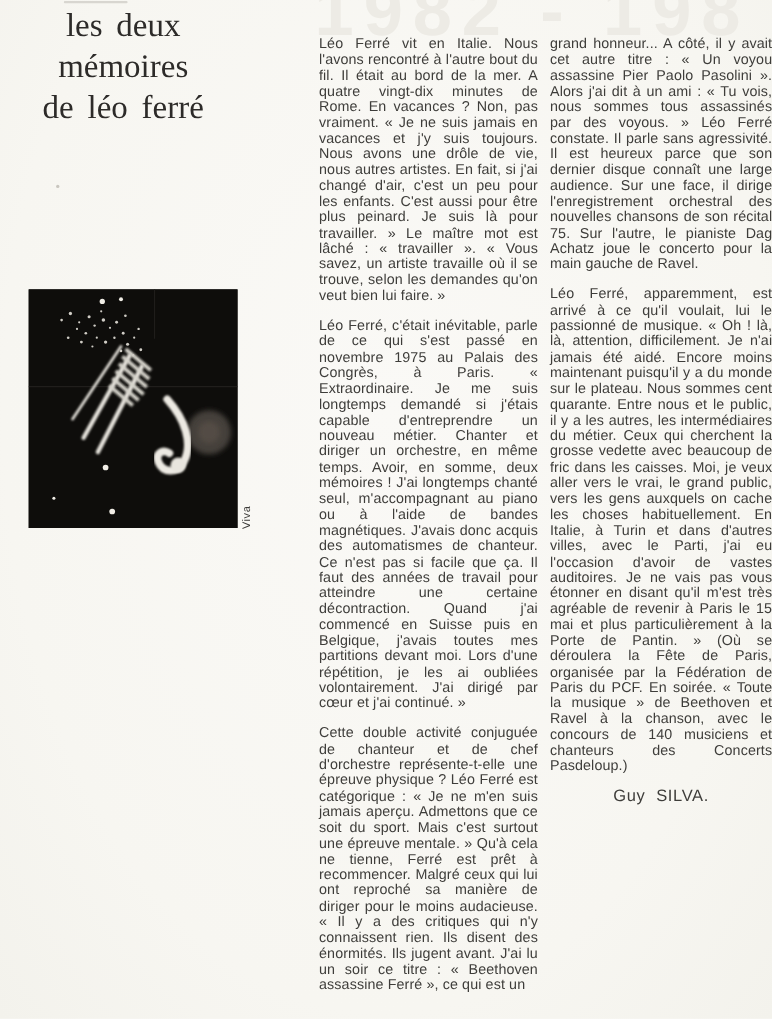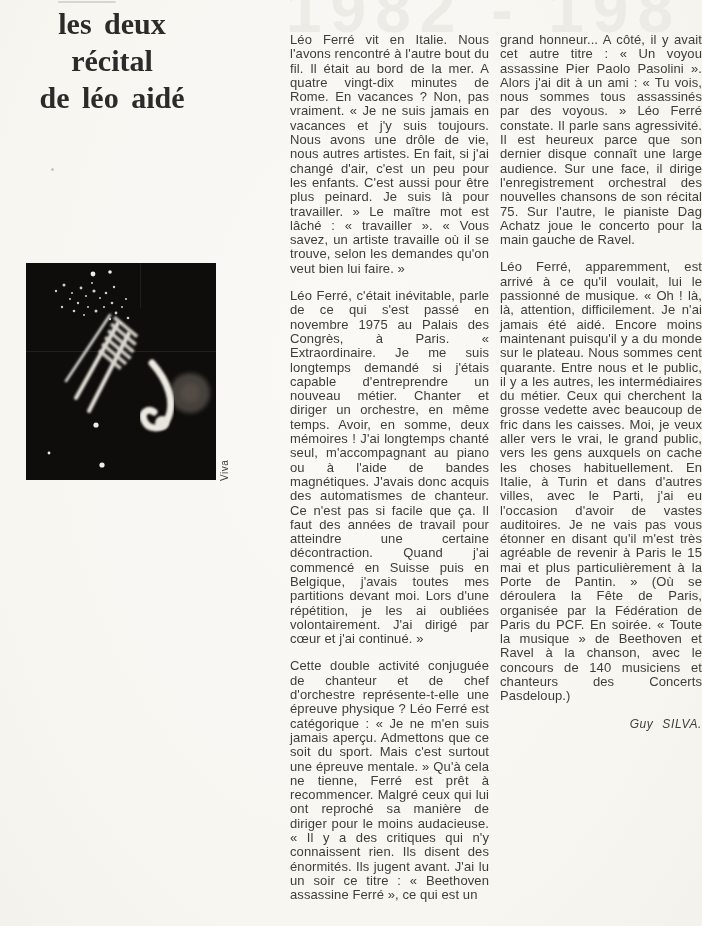--- a/index.html
+++ b/index.html
@@ -52,21 +52,21 @@
     height: 3px;
     border-radius: 50%;
     background: #c9c6bf;
   }
   .headline {
     position: absolute;
     left: 10px;
     top: 5px;
     width: 204px;
     font-family: "Liberation Serif", serif;
-    font-weight: bold;
+    font-weight: normal;
     font-size: 30px;
     line-height: 37px;
     color: #2d2b29;
     text-align: center;
     word-spacing: 5px;
     margin: 0;
   }
   .headline span { display: block; }
   .photo {
     position: absolute;
@@ -96,43 +96,42 @@
     color: #3e3d3a;
     text-align: justify;
     letter-spacing: 0.1px;
     hyphens: auto;
     -webkit-hyphens: auto;
   }
   .col p { margin: 0 0 13px 0; }
   .col-middle { left: 272px; width: 199px; margin-left: 18px; }
   .col-right  { left: 500px; width: 202px; }
   .byline {
-    text-align: right;
-    font-size: 12px;
+    text-align: center;
+    font-size: 15px;
     letter-spacing: 0.6px;
     word-spacing: 5px;
     color: #3e3d3a;
     margin-top: 3px;
-    font-style: italic;
   }
 </style>
 </head>
 <body>
 
 <div class="page">
 
   <div class="watermark">1982 - 198</div>
 
   <div class="scan-line"></div>
   <div class="paper-speck"></div>
 
   <h1 class="headline">
     <span>les deux</span>
-    <span>récital</span>
-    <span>de léo aidé</span>
+    <span>mémoires</span>
+    <span>de léo ferré</span>
   </h1>
 
   <figure class="photo" style="margin:0">
     <svg viewBox="0 0 190 217" xmlns="http://www.w3.org/2000/svg" aria-hidden="true">
       <defs>
         <filter id="soft">
             <feGaussianBlur stdDeviation="0.9"></feGaussianBlur>
           </filter>
         <filter id="softer">
             <feGaussianBlur stdDeviation="2.2"></feGaussianBlur>

